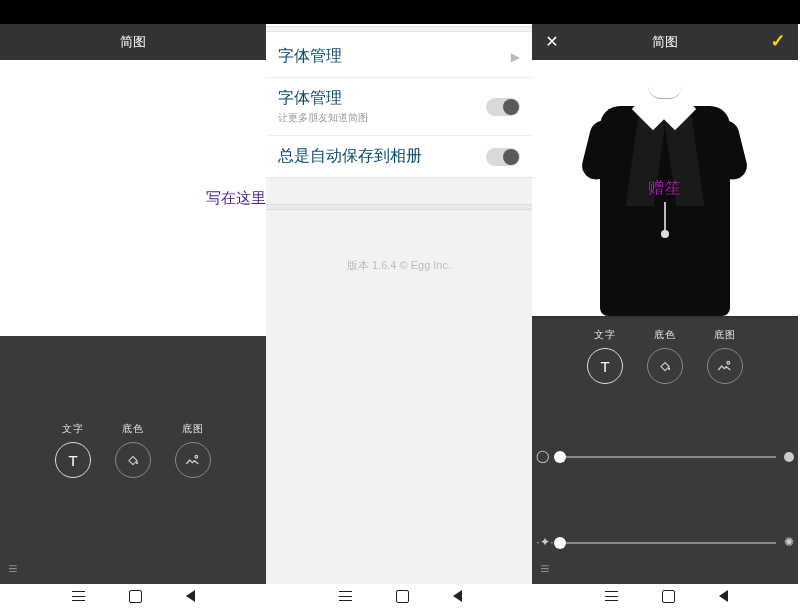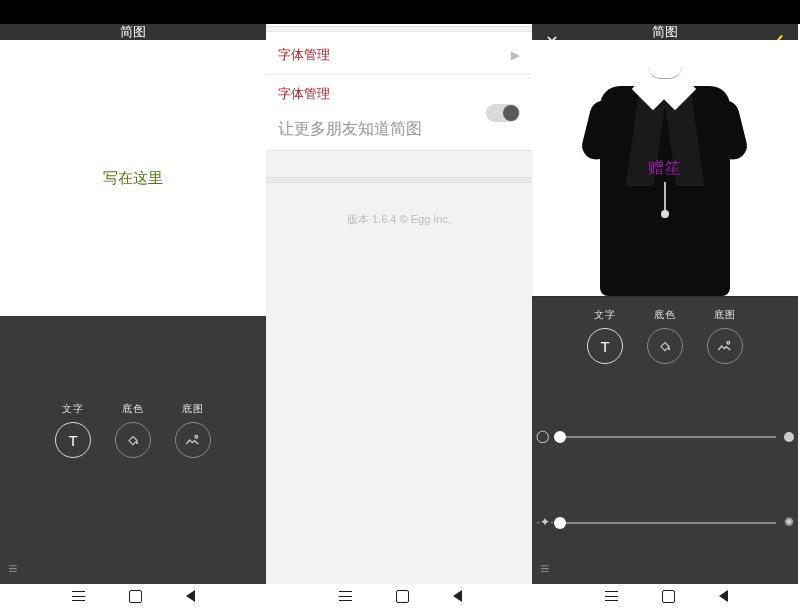--- a/index.html
+++ b/index.html
@@ -2,51 +2,51 @@
 <html><head>
 <meta charset="utf-8">
 <style>
   html, body { margin:0; padding:0; width:800px; height:608px; background:#fff; font-family:-apple-system,BlinkMacSystemFont,"Segoe UI",Arial,"PingFang SC","Hiragino Sans GB","Microsoft YaHei",sans-serif; overflow:hidden; }
   .stage { width:800px; height:608px; display:flex; flex-direction:column; }
   .topblack { height:24px; background:#000; }
   .phones { flex:1 1 auto; display:flex; gap:0; background:#fff; }
   .phone { width:266px; height:560px; display:flex; flex-direction:column; box-sizing:border-box; }
   .phone + .phone { border-left:0; }
   
-  .hbar { height:16px; background:#333; color:#fff; display:flex; align-items:center; justify-content:center; position:relative; font-size:13px; }
+  .hbar { height:36px; background:#333; color:#fff; display:flex; align-items:center; justify-content:center; position:relative; font-size:13px; }
   .hleft, .hright { position:absolute; top:0; height:34px; display:flex; align-items:center; justify-content:center; width:40px; }
   .hleft { left:0; }
   .hright { right:0; }
   .check { color:#ffd400; font-size:18px; font-weight:bold; }
   .xmark { color:#fff; font-size:16px; }
   
-  .p1-canvas { flex:0 0 276px; background:#fff; display:flex; align-items:center; justify-content:center; color:#4d7c0f; font-size:15px; }
+  .p1-canvas { flex:0 0 276px; background:#fff; display:flex; align-items:center; justify-content:flex-end; color:#4c1d95; font-size:15px; }
   .p1-lower { flex:1 1 auto; background:#3a3a3a; position:relative; }
   .toolrow { position:absolute; left:0; right:0; display:flex; justify-content:center; gap:24px; }
   .tool { display:flex; flex-direction:column; align-items:center; gap:6px; color:#eaeaea; }
   .toollabel { font-size:10px; color:#e5e5e5; letter-spacing:1px; }
   .circle { width:34px; height:34px; border-radius:50%; border:1px solid #888; display:flex; align-items:center; justify-content:center; color:#d0d0d0; }
   .circle.active { border-color:#ddd; color:#fff; }
   .ic-t { font-size:15px; font-weight:500; }
   .ic-fill { width:14px; height:14px; }
   .ic-img { width:16px; height:12px; }
   .ham { position:absolute; left:8px; bottom:6px; color:#888; font-size:16px; }
   
   .p2-body { flex:1 1 auto; background:#f2f2f2; display:flex; flex-direction:column; }
   .setgroup { background:#fff; border-top:1px solid #e7e7e7; border-bottom:1px solid #e7e7e7; margin-top:4px; }
   .setrow { display:flex; align-items:center; justify-content:space-between; padding:10px 12px; border-top:1px solid #eee; }
   .setrow:first-child { border-top:none; padding-top:14px; }
-  .setlabel { font-size:13px; color:#b91c1c; }
-  .setsub { font-size:16px; color:#999; margin-top:16px; }
+  .setlabel { font-size:16px; color:#0c4a6e; }
+  .setsub { font-size:10px; color:#999; margin-top:2px; }
   .setcol { display:flex; flex-direction:column; }
   .arrow { color:#bbb; font-size:12px; }
   .switch { width:34px; height:18px; border-radius:9px; background:#d9d9d9; position:relative; }
   .switch .knob { position:absolute; right:1px; top:1px; width:16px; height:16px; border-radius:50%; background:#5a5a5a; }
   .divbar { height:4px; background:#e9e9e9; border-top:1px solid #ddd; border-bottom:1px solid #ddd; margin-top:26px; }
-  .verblock { text-align:center; color:#bdbdbd; font-size:11px; margin-top:29px; }
+  .verblock { text-align:center; color:#bdbdbd; font-size:11px; margin-top:48px; }
   
   .p3-img { flex:0 0 256px; background:#fff; position:relative; overflow:hidden; border-bottom:2px solid #333; }
   .p3-caption { position:absolute; left:50%; top:50%; transform:translate(-50%,-50%); color:#a21caf; font-size:16px; text-shadow:0 0 2px rgba(0,0,0,0.4); letter-spacing:1px; }
   .jacket { position:absolute; left:50%; top:6px; transform:translateX(-50%); width:170px; height:260px; }
   .jacket .body { position:absolute; left:20px; top:40px; width:130px; height:210px; background:#0c0c0c; border-radius:20px 20px 8px 8px; }
   .jacket .neckL { position:absolute; left:58px; top:28px; width:30px; height:30px; background:#fff; transform:rotate(45deg); }
   .jacket .neckR { position:absolute; left:80px; top:28px; width:30px; height:30px; background:#fff; transform:rotate(45deg); }
   .jacket .chain { position:absolute; left:68px; top:20px; width:34px; height:12px; border-bottom:1px solid #aaa; border-radius:0 0 20px 20px; }
   .jacket .btnchain { position:absolute; left:84px; top:136px; width:2px; height:30px; background:#bbb; }
   .jacket .btnchain::after { content:""; position:absolute; left:-3px; bottom:-6px; width:8px; height:8px; background:#ddd; border-radius:50%; }
@@ -125,20 +125,26 @@
           </div>
           <div class="setrow">
             <div class="setcol">
               <span class="setlabel">字体管理</span>
               <span class="setsub">让更多朋友知道简图</span>
             </div>
             <div class="switch">
                 <div class="knob"></div>
               </div>
           </div>
+          <div class="setrow">
+            <span class="setlabel">总是自动保存到相册</span>
+            <div class="switch">
+                <div class="knob"></div>
+              </div>
+          </div>
         </div>
         <div class="divbar"></div>
         <div class="verblock">版本 1.6.4    © Egg Inc.</div>
       </div>
     </div>
 
     <div class="phone">
       <div class="hbar">
         <div class="hleft">
             <span class="xmark">✕</span>

